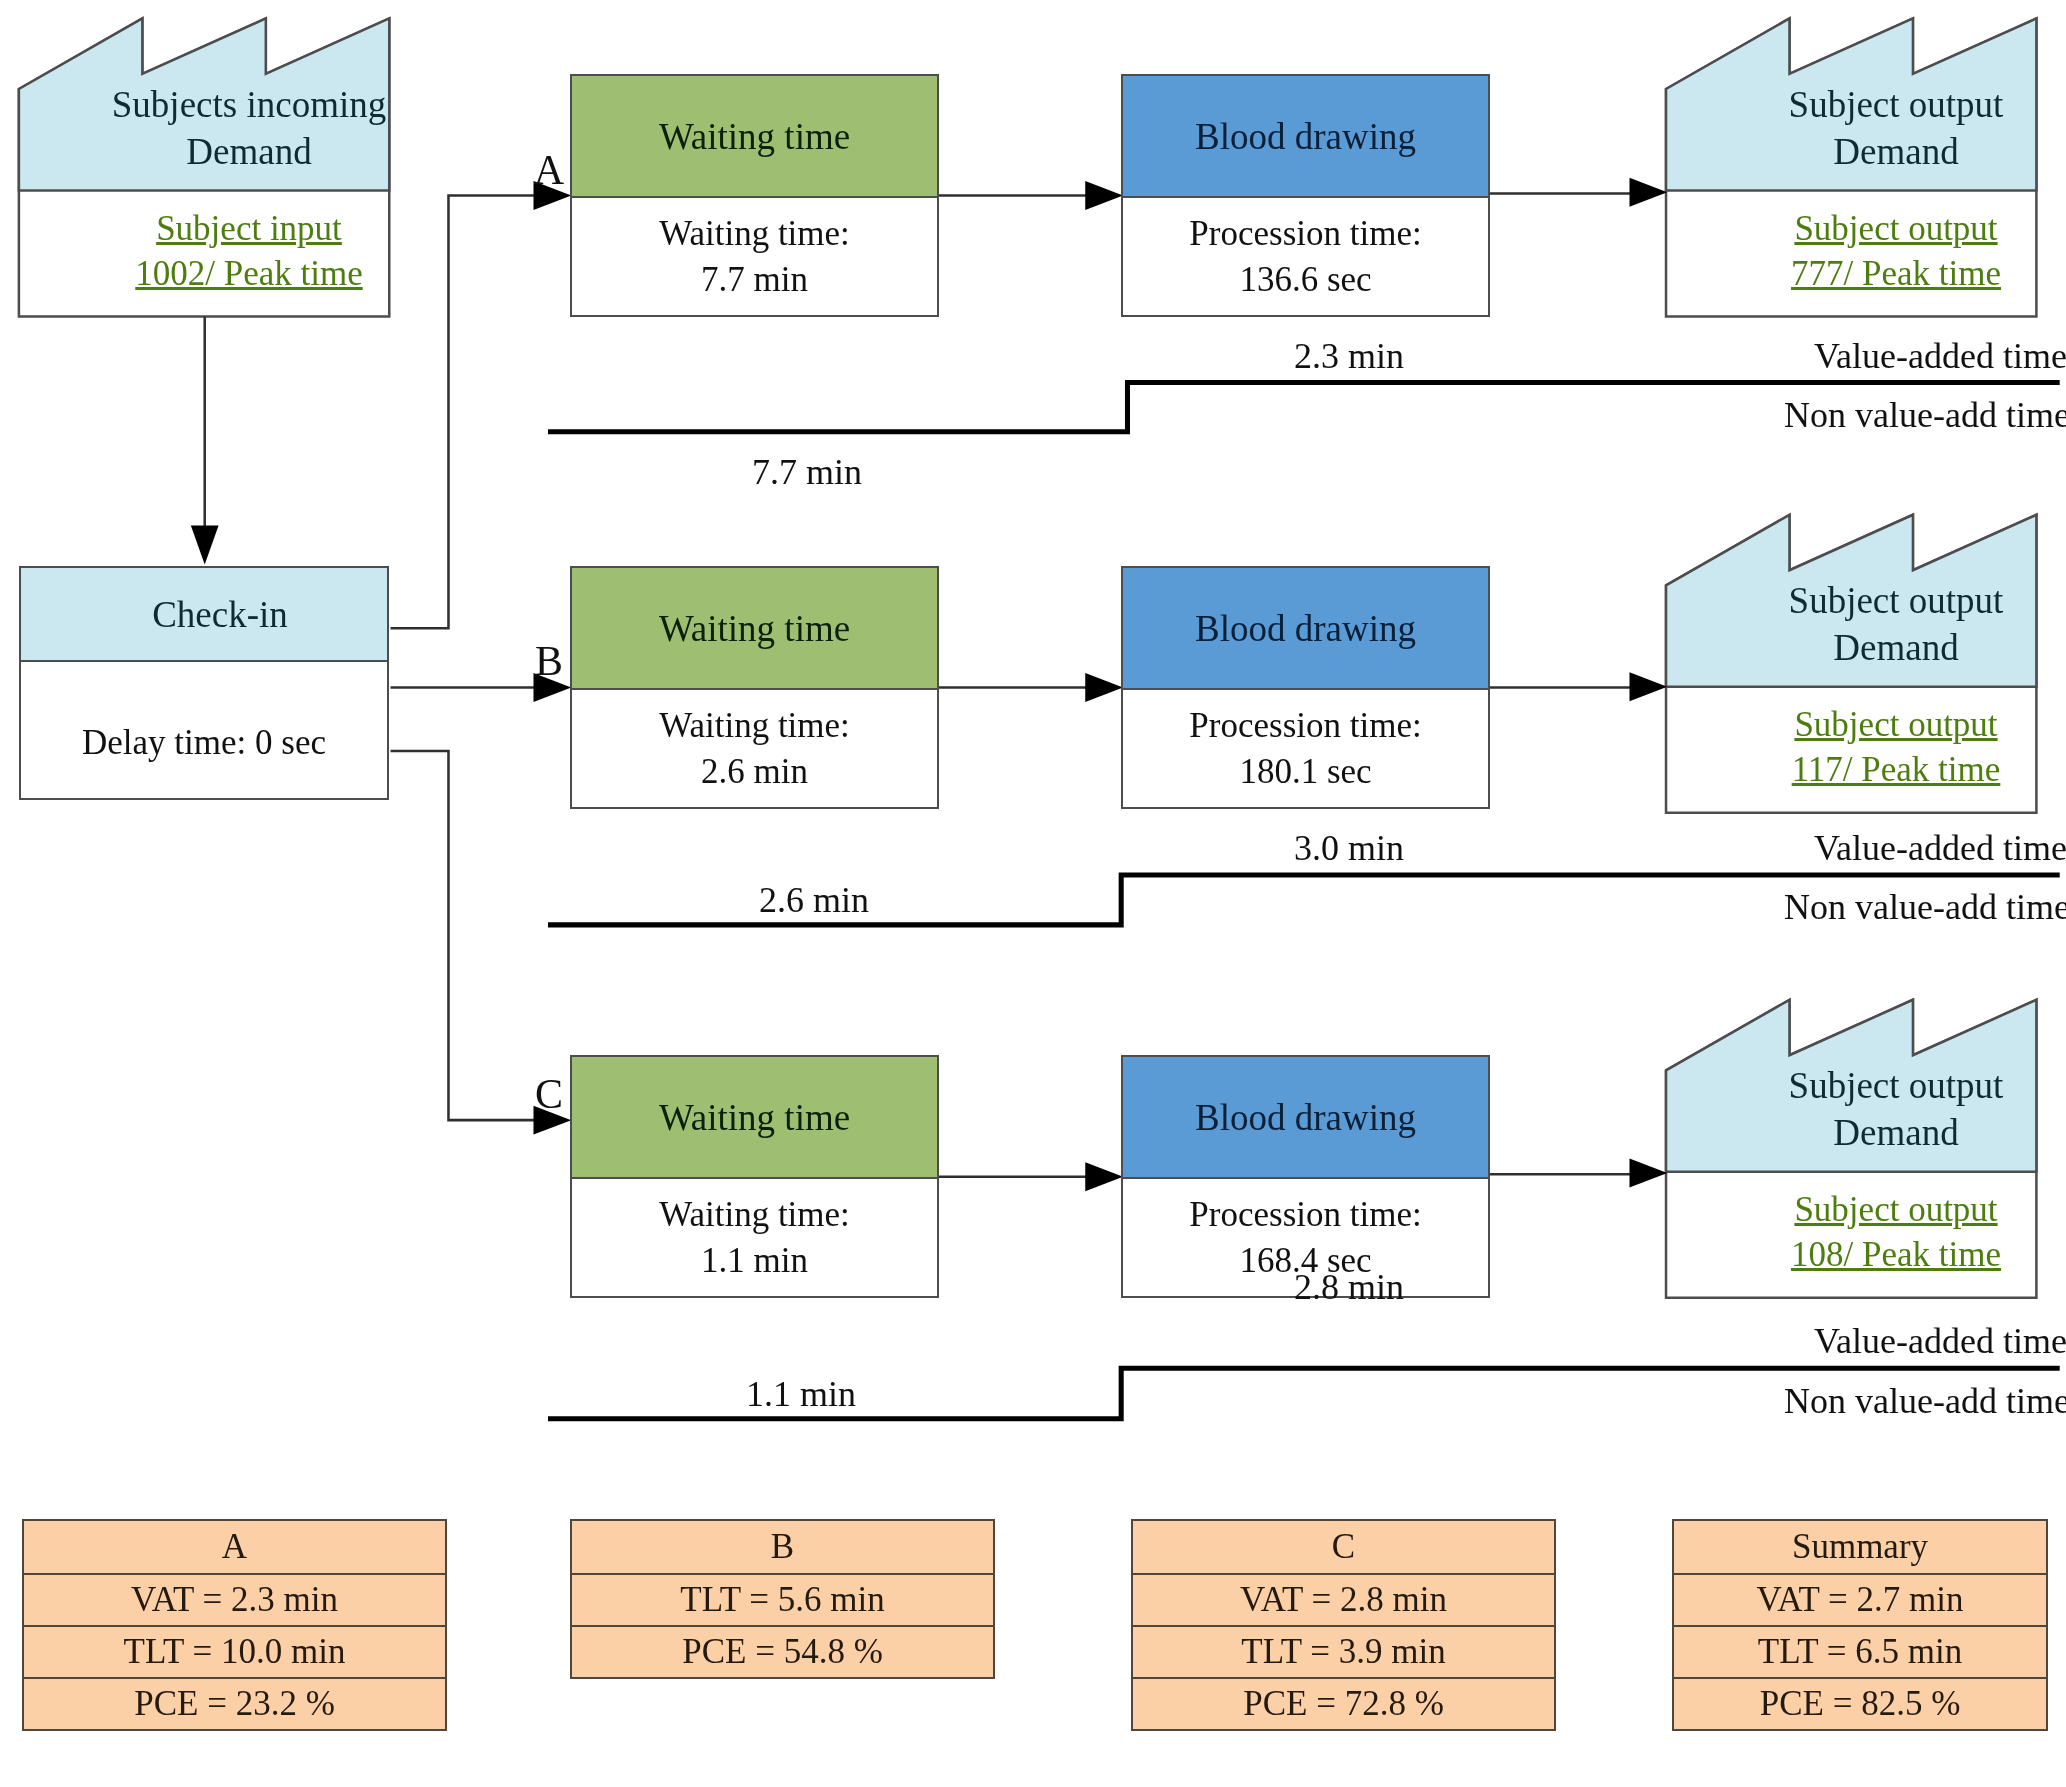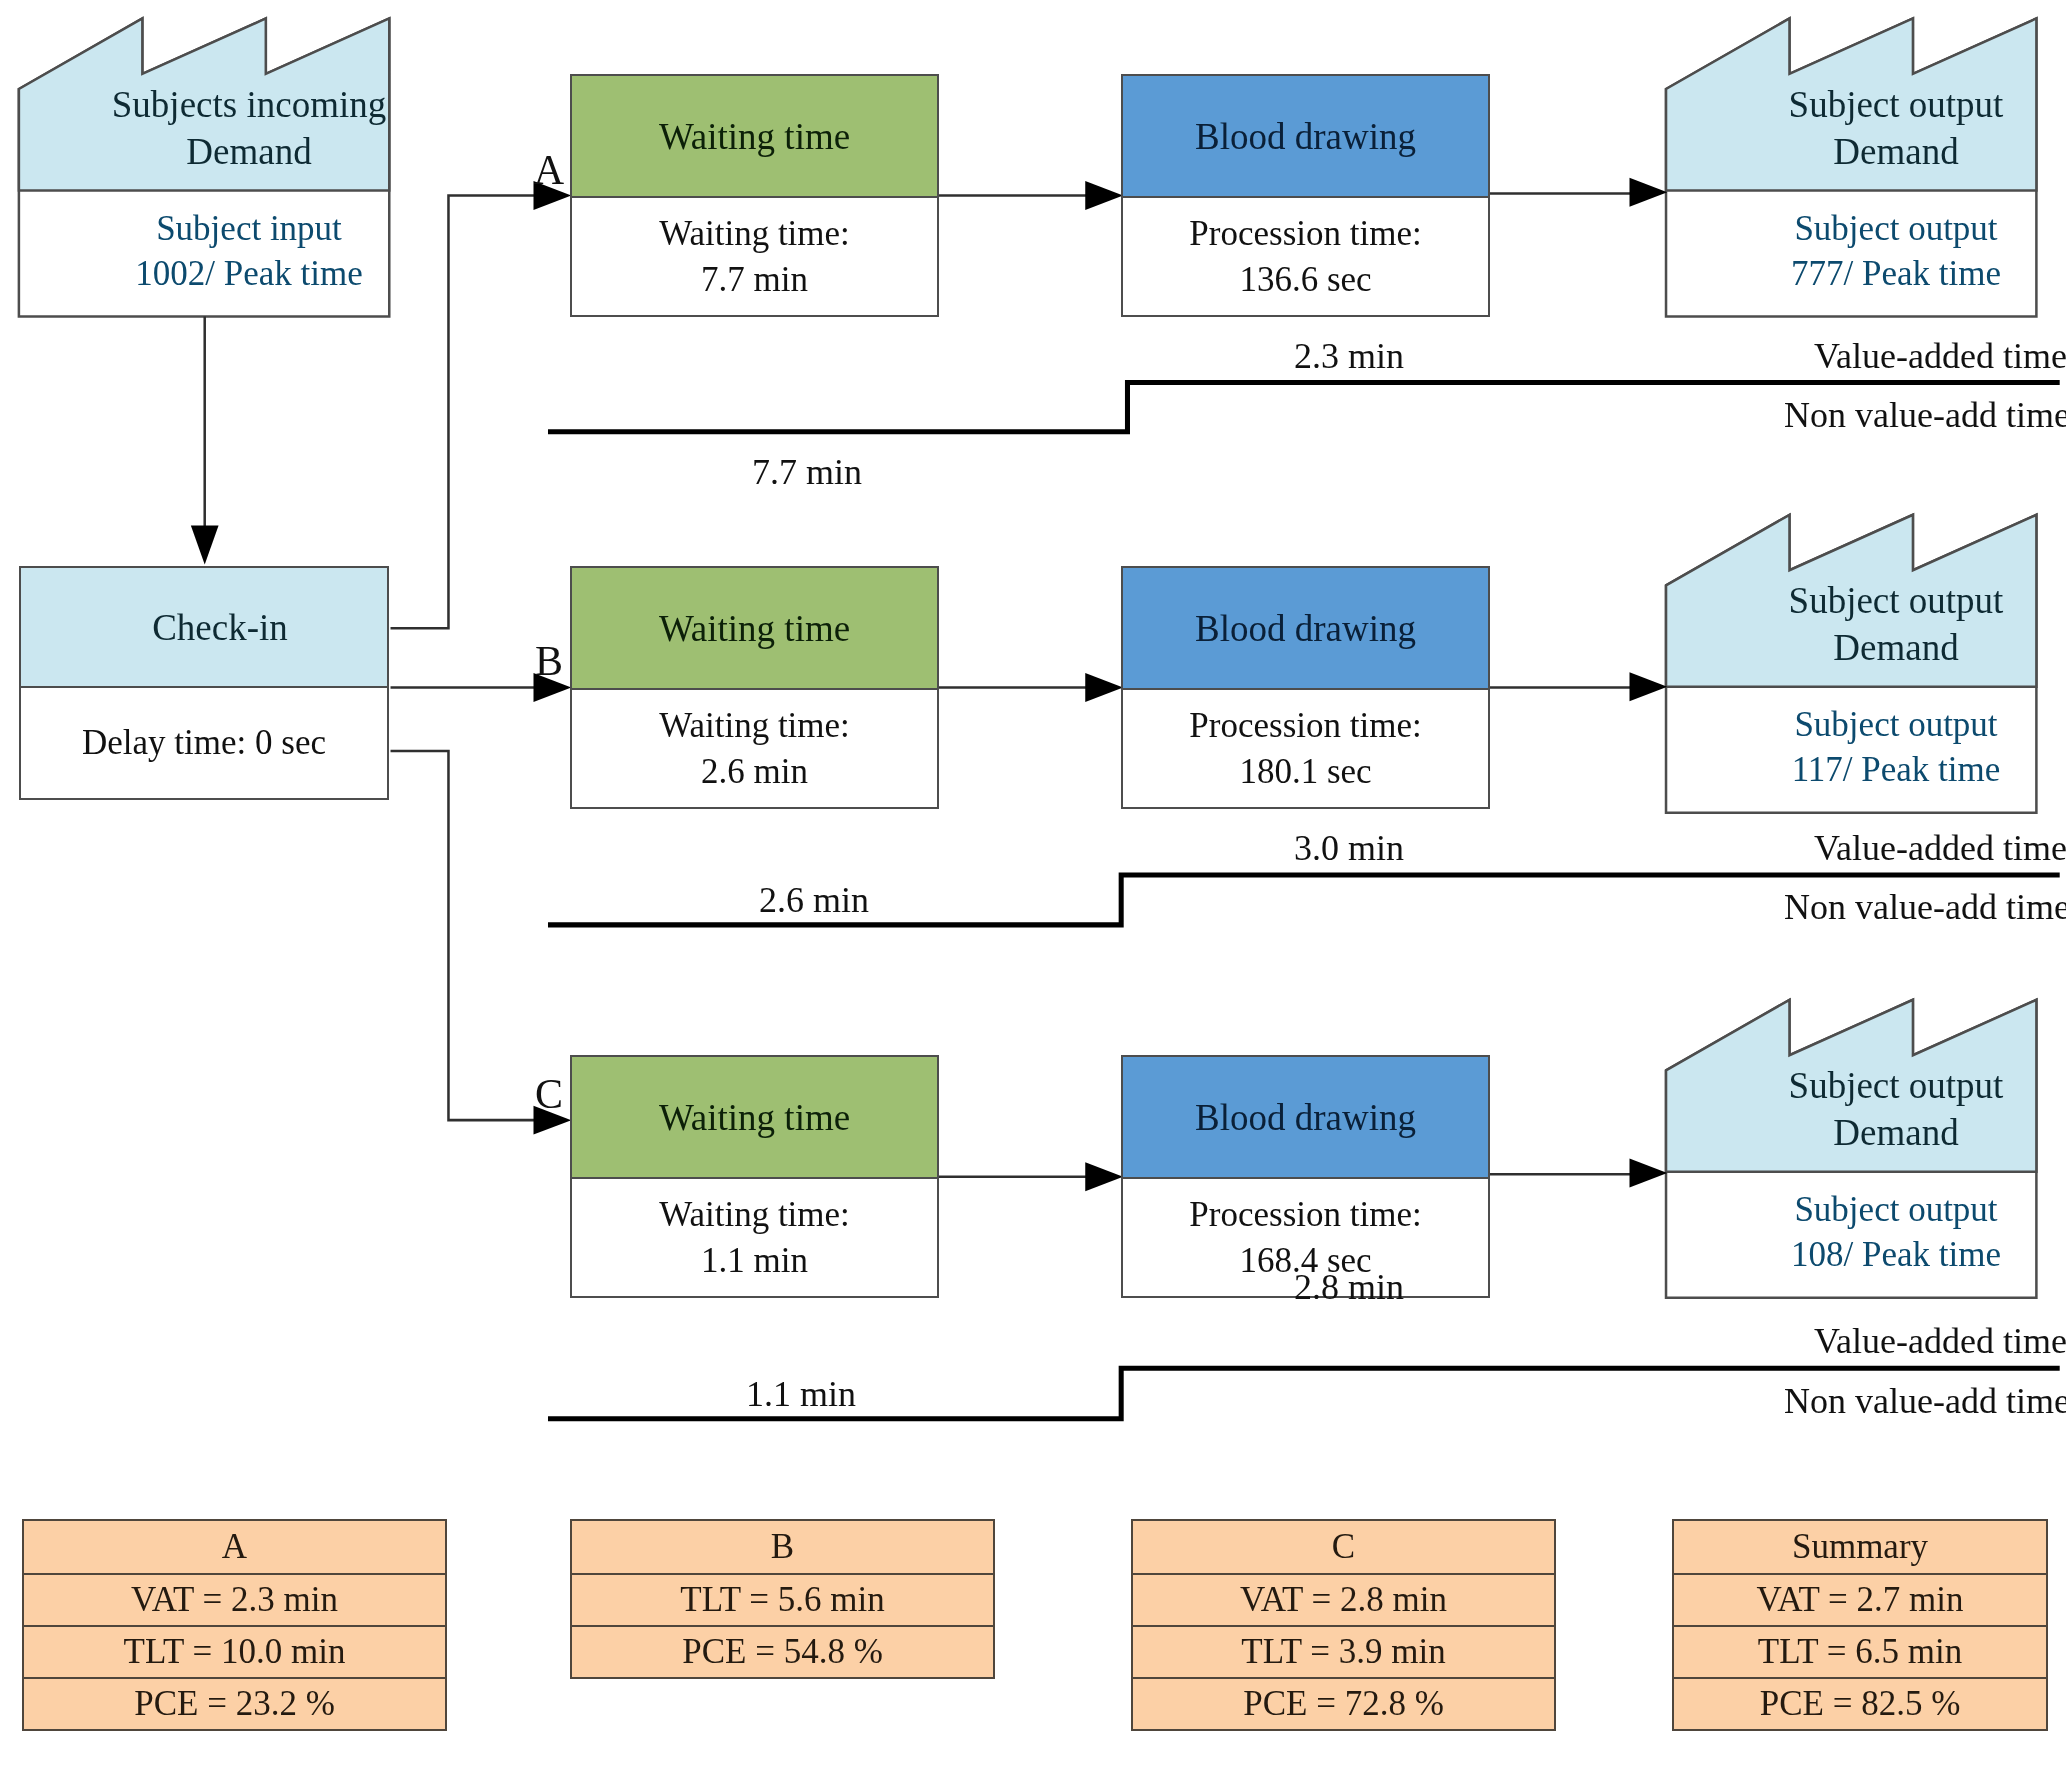--- a/index.html
+++ b/index.html
@@ -29,21 +29,21 @@
   .node .body{
     position:absolute;left:0;right:0;top:122px;bottom:0;
     display:flex;align-items:center;justify-content:center;
     text-align:center;line-height:1.3;white-space:pre-line;
     font-size:35px;background:#ffffff;font-family:Liberation Serif, serif;
   }
   .head.green{background:#9ebf72;color:#0c2008;}
   .head.blue{background:#5b9bd5;color:#0a2038;}
   .head.lightblue{background:#cbe7f0;color:#0e2a33;}
   .factory-title{font-size:37px;color:#0e2a33;}
-  .factory-body{font-size:35px;color:#0c4a6e;}
+  .factory-body{font-size:35px;color:#4d7c0f;text-decoration:underline;}
   .branch-label{font-size:42px;}
   .time-label{font-size:36px;}
   .time-caption{font-size:36px;text-align:right;}
   .sum{
     position:absolute;
     border:2.5px solid #4f463c;
     box-sizing:border-box;
     background:#fcd0a6;color:#241a10;
     font-size:35px;
   }
@@ -110,21 +110,21 @@
     <polyline points="870,1468 1780,1468 1780,1389 3270,1389" fill="none" stroke="#000" stroke-width="8"></polyline>
     <polyline points="870,2252 1780,2252 1780,2172 3270,2172" fill="none" stroke="#000" stroke-width="8"></polyline>
   </svg>
 
   <div class="txt factory-title" style="left:19px;top:81px;width:370px;">Subjects incoming
 Demand</div>
   <div class="txt factory-body" style="left:19px;top:207px;width:370px;">Subject input
 1002/ Peak time</div>
 
   <div class="node" style="left:19px;top:566px;width:370px;height:234px;">
-    <div class="head lightblue" style="height:120px;padding-left:32px;">Check-in</div>
+    <div class="head lightblue" style="height:94px;padding-left:32px;">Check-in</div>
     <div class="body" style="top:120px;">Delay time: 0 sec</div>
   </div>
 
   <div class="txt branch-label" style="left:466px;top:144px;width:76px;">A</div>
   <div class="txt branch-label" style="left:466px;top:635px;width:76px;">B</div>
   <div class="txt branch-label" style="left:466px;top:1068px;width:76px;">C</div>
 
   <div class="node" style="left:570px;top:74px;width:369px;height:243px;">
     <div class="head green">Waiting time</div>
     <div class="body">Waiting time:

